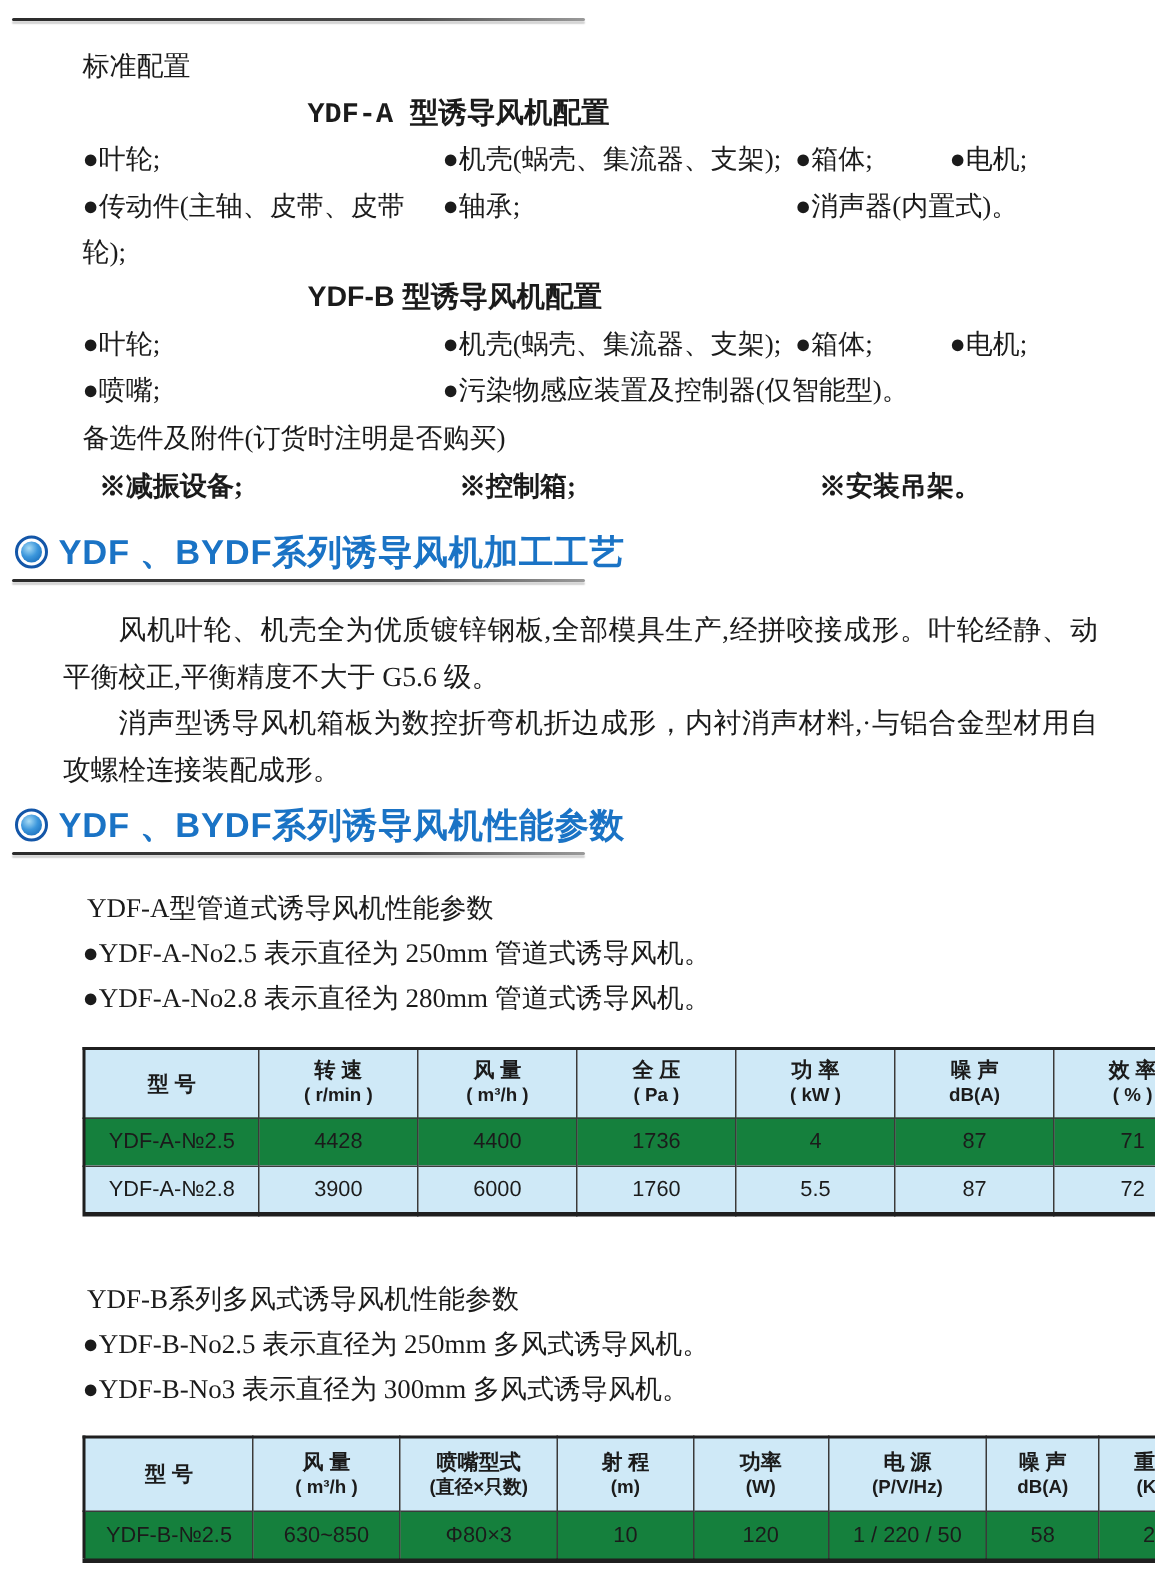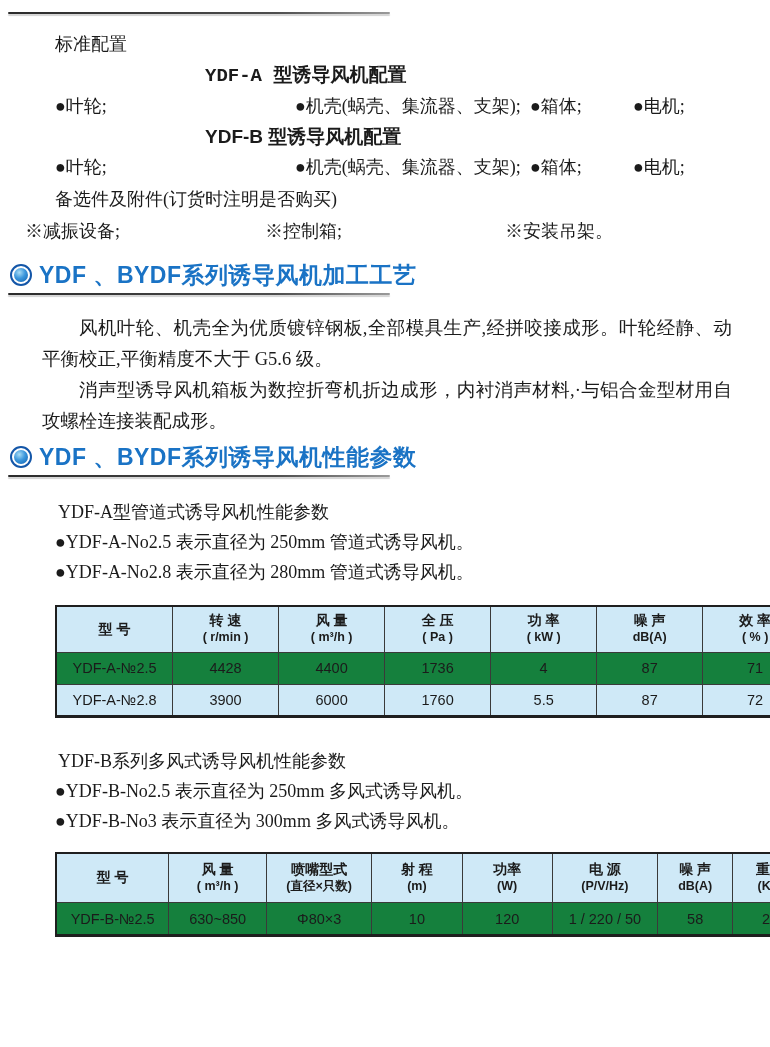--- a/index.html
+++ b/index.html
@@ -41,21 +41,21 @@
   .cfg-heading{
     margin-left:205px;
     font-family:"Liberation Sans","DejaVu Sans",sans-serif;
     font-weight:bold;font-size:19px;line-height:30px;
   }
   .cfg-row{display:flex;padding-left:55px;font-size:18px;line-height:31px;}
   .cfg-c1{width:240px;flex:none;}
   .cfg-c2{width:235px;flex:none;}
   .cfg-c3{width:103px;flex:none;}
   .cfg-c4{flex:1;}
-  .opt-row{display:flex;padding-left:25px;font-size:18px;line-height:32px;}
+  .opt-row{display:flex;padding-left:66px;font-size:18px;line-height:32px;font-weight:bold;}
   .opt-c{width:240px;flex:none;}
   .opt-last{flex:1;}
   
   .para{
     margin:0 38px 0 42px;font-size:18.5px;line-height:31px;
     text-indent:2em;text-align:justify;
   }
   
   .t-intro{margin-left:58px;font-size:18px;line-height:30px;}
   .t-note{margin-left:55px;font-size:18px;line-height:30px;}
@@ -72,48 +72,57 @@
     font-weight:bold;font-size:14px;line-height:17px;height:46px;
   }
   table.perf .th2{display:block;font-weight:bold;font-size:12.5px;}
   table.perf td{font-size:14.5px;height:32px;background:#15803d;}
   table.perf tr.alt td{background:var(--table_alt_row_bg);}
   #table-b thead th{height:50px;}
   #table-b td{height:33px;}
   
   .mt4{margin-top:4px;font-family:Liberation Mono, monospace;}   .mt6{margin-top:6px;text-align:right;}   .mt14{margin-top:14px;}
   .mt16{margin-top:16px;} .mt17{margin-top:17px;} .mt18{margin-top:18px;}
-  .mt20{margin-top:20px;} .mt28{margin-top:28px;}
+  .mt20{margin-top:20px;} .mt28{margin-top:40px;}
   .pt8{padding-top:8px;}
 </style>
 </head>
 <body>
 
 <div class="pt8">
 
   <div class="sec-rule"></div>
 
   <div class="plain-line mt17">标准配置</div>
 
   <div class="cfg-heading mt4">YDF-A 型诱导风机配置</div>
 
   <div class="cfg-row">
     <span class="cfg-c1">●叶轮;</span>
     <span class="cfg-c2">●机壳(蜗壳、集流器、支架);</span>
     <span class="cfg-c3">●箱体;</span>
     <span class="cfg-c4">●电机;</span>
   </div>
+  <div class="cfg-row">
+    <span class="cfg-c1">●传动件(主轴、皮带、皮带轮);</span>
+    <span class="cfg-c2">●轴承;</span>
+    <span class="cfg-c4">●消声器(内置式)。</span>
+  </div>
 
   <div class="cfg-heading">YDF-B 型诱导风机配置</div>
 
   <div class="cfg-row">
     <span class="cfg-c1">●叶轮;</span>
     <span class="cfg-c2">●机壳(蜗壳、集流器、支架);</span>
     <span class="cfg-c3">●箱体;</span>
     <span class="cfg-c4">●电机;</span>
+  </div>
+  <div class="cfg-row">
+    <span class="cfg-c1">●喷嘴;</span>
+    <span class="cfg-c4">●污染物感应装置及控制器(仅智能型)。</span>
   </div>
 
   <div class="plain-line" style="line-height:32px;">备选件及附件(订货时注明是否购买)</div>
 
   <div class="opt-row">
     <span class="opt-c">※减振设备;</span>
     <span class="opt-c">※控制箱;</span>
     <span class="opt-last">※安装吊架。</span>
   </div>
 

